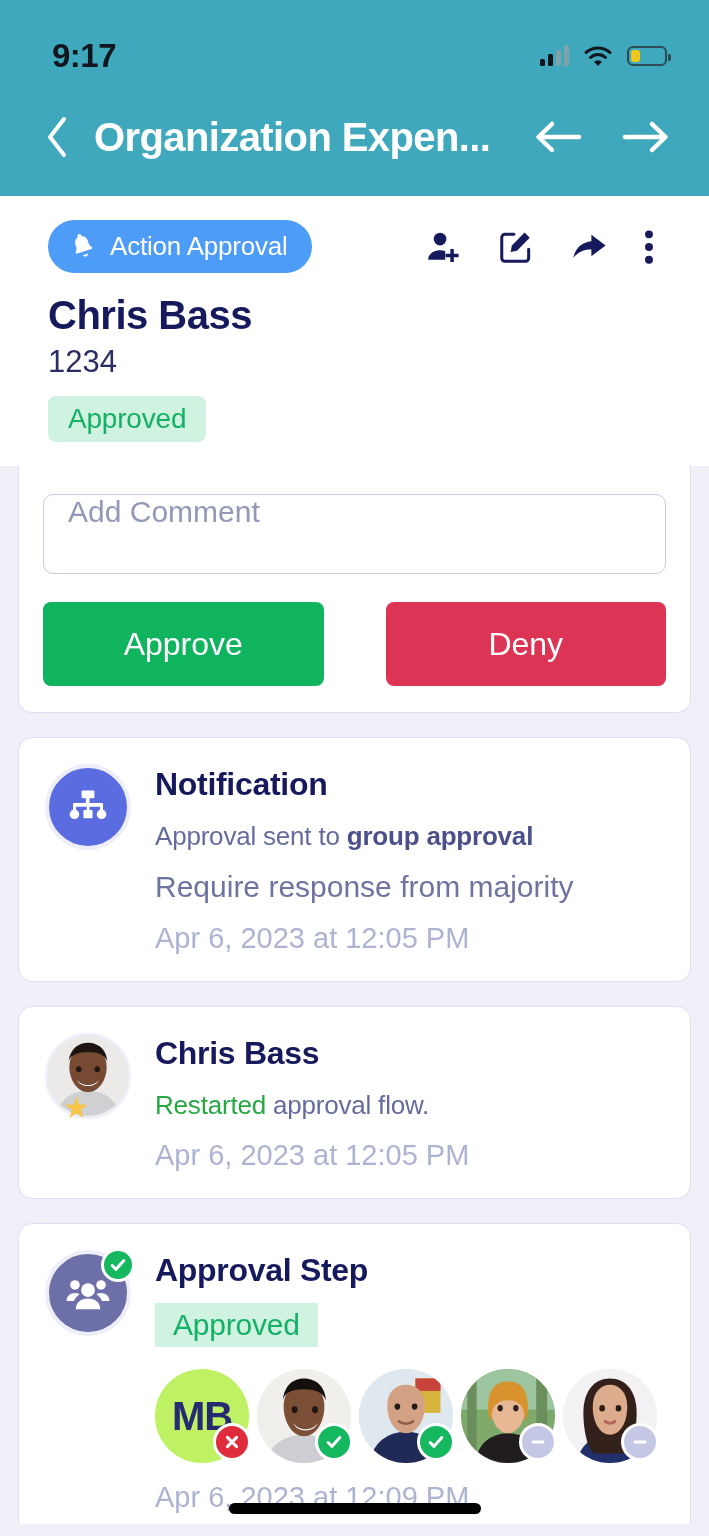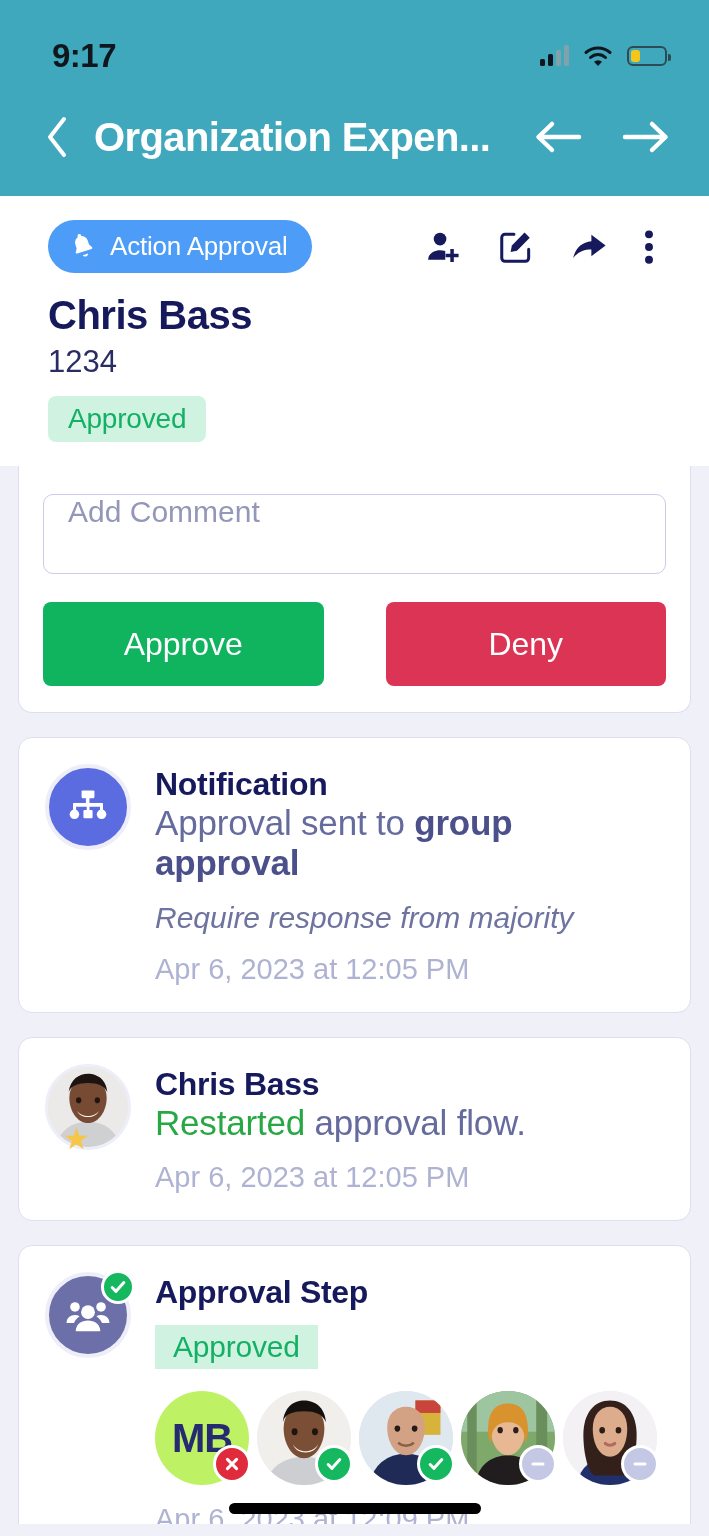--- a/index.html
+++ b/index.html
@@ -100,24 +100,24 @@
               overflow:hidden; position:relative; background:#e9e9ef; }
   .av-photo svg { position:absolute; inset:0; width:100%; height:100%; }
   .corner-badge {
     position:absolute; top:-2px; right:-4px; width: 34px; height: 34px; border-radius:50%;
     background:#15B85F; border:3px solid #fff; display:flex; align-items:center; justify-content:center;
   }
   .star-badge { position:absolute; bottom:-4px; left: 18px; font-size: 30px; color:#F7C646; line-height:1; }
 
   .body-col { flex:1; min-width:0; padding-top: 2px; }
   .item-title { font-size: 32px; color:#16195C; letter-spacing:-0.3px;font-weight:bold; }
-  .item-line { font-size: 35px; color:#666B9E; letter-spacing:-0.2px; }
+  .item-line { margin-top: 18px; font-size: 26px; color:#666B9E; letter-spacing:-0.2px; }
   .item-line b { color:#4b4f8a; font-weight:700; }
   .item-line .g { color:#28A745; }
-  .item-sub { margin-top: 18px; font-size: 30px; color:#6E739F;font-style:italic; }
+  .item-sub { margin-top: 18px; font-size: 30px; color:#6E739F; }
   .item-time { margin-top: 18px; font-size: 29px; color:#AFB3D2; }
   .badge-approved-sm {
     display:inline-block; margin-top: 14px; background:#CFF3E0; color:#14B065;
     font-size: 30px; padding: 5px 18px; letter-spacing:-0.2px;
   }
 
   
   .av-stack { display:flex; margin-top: 22px; }
   .av-chip { position:relative; width: 94px; height: 94px; margin-right: 8px; flex:0 0 94px; }
   .av-chip .ph { width:94px; height:94px; border-radius:50%; overflow:hidden; position:relative;

